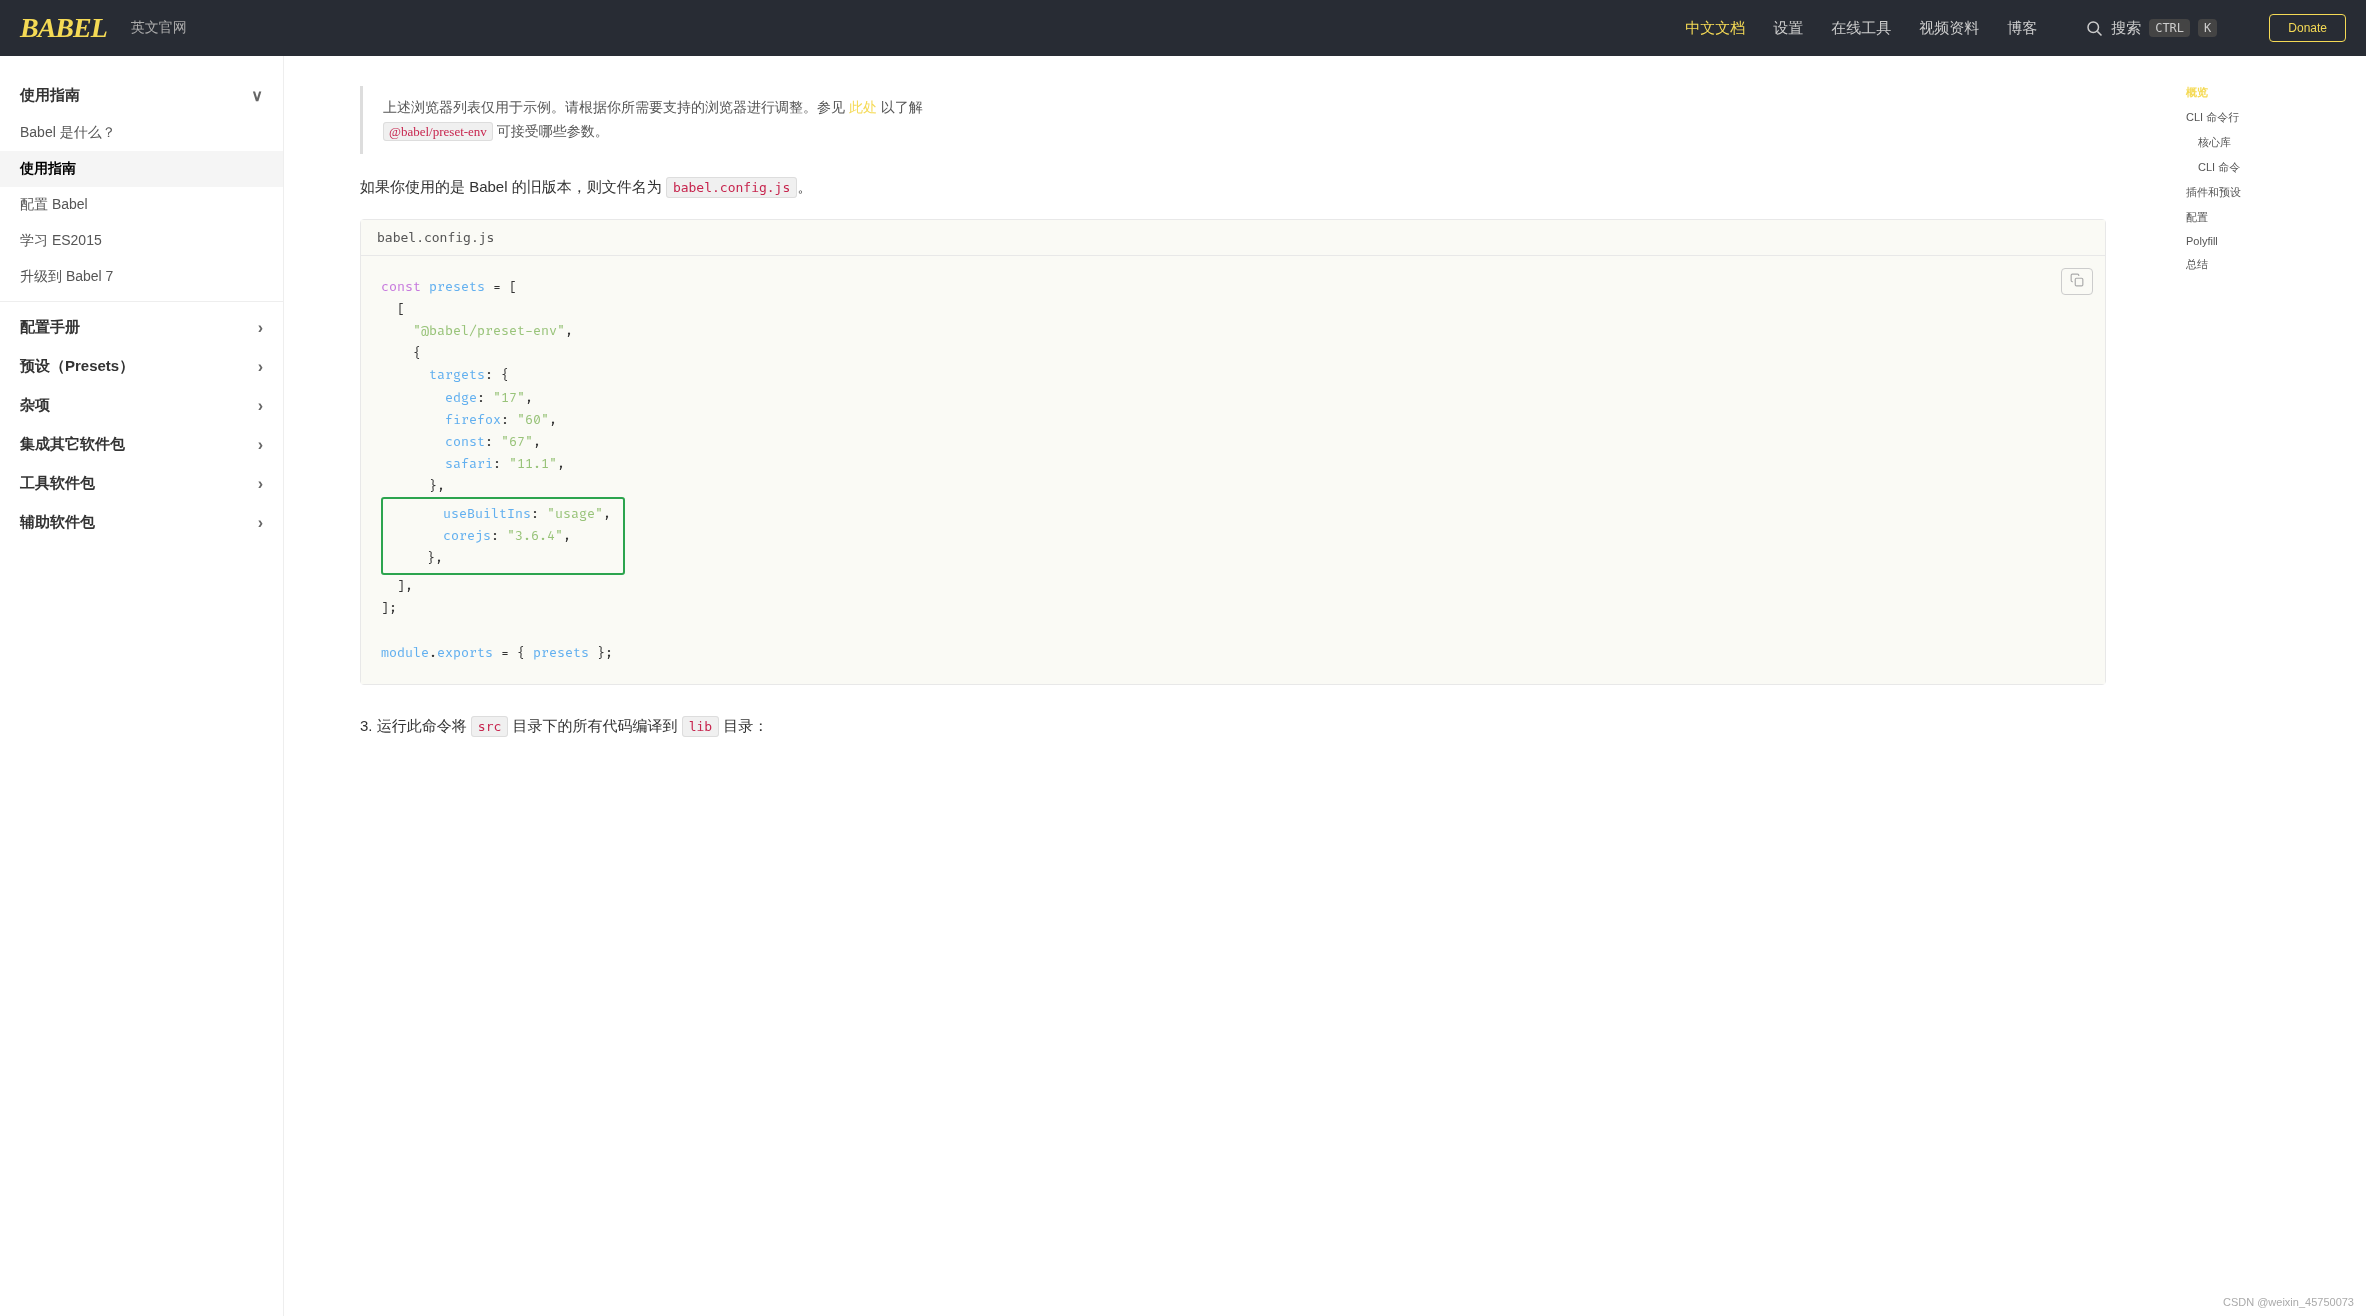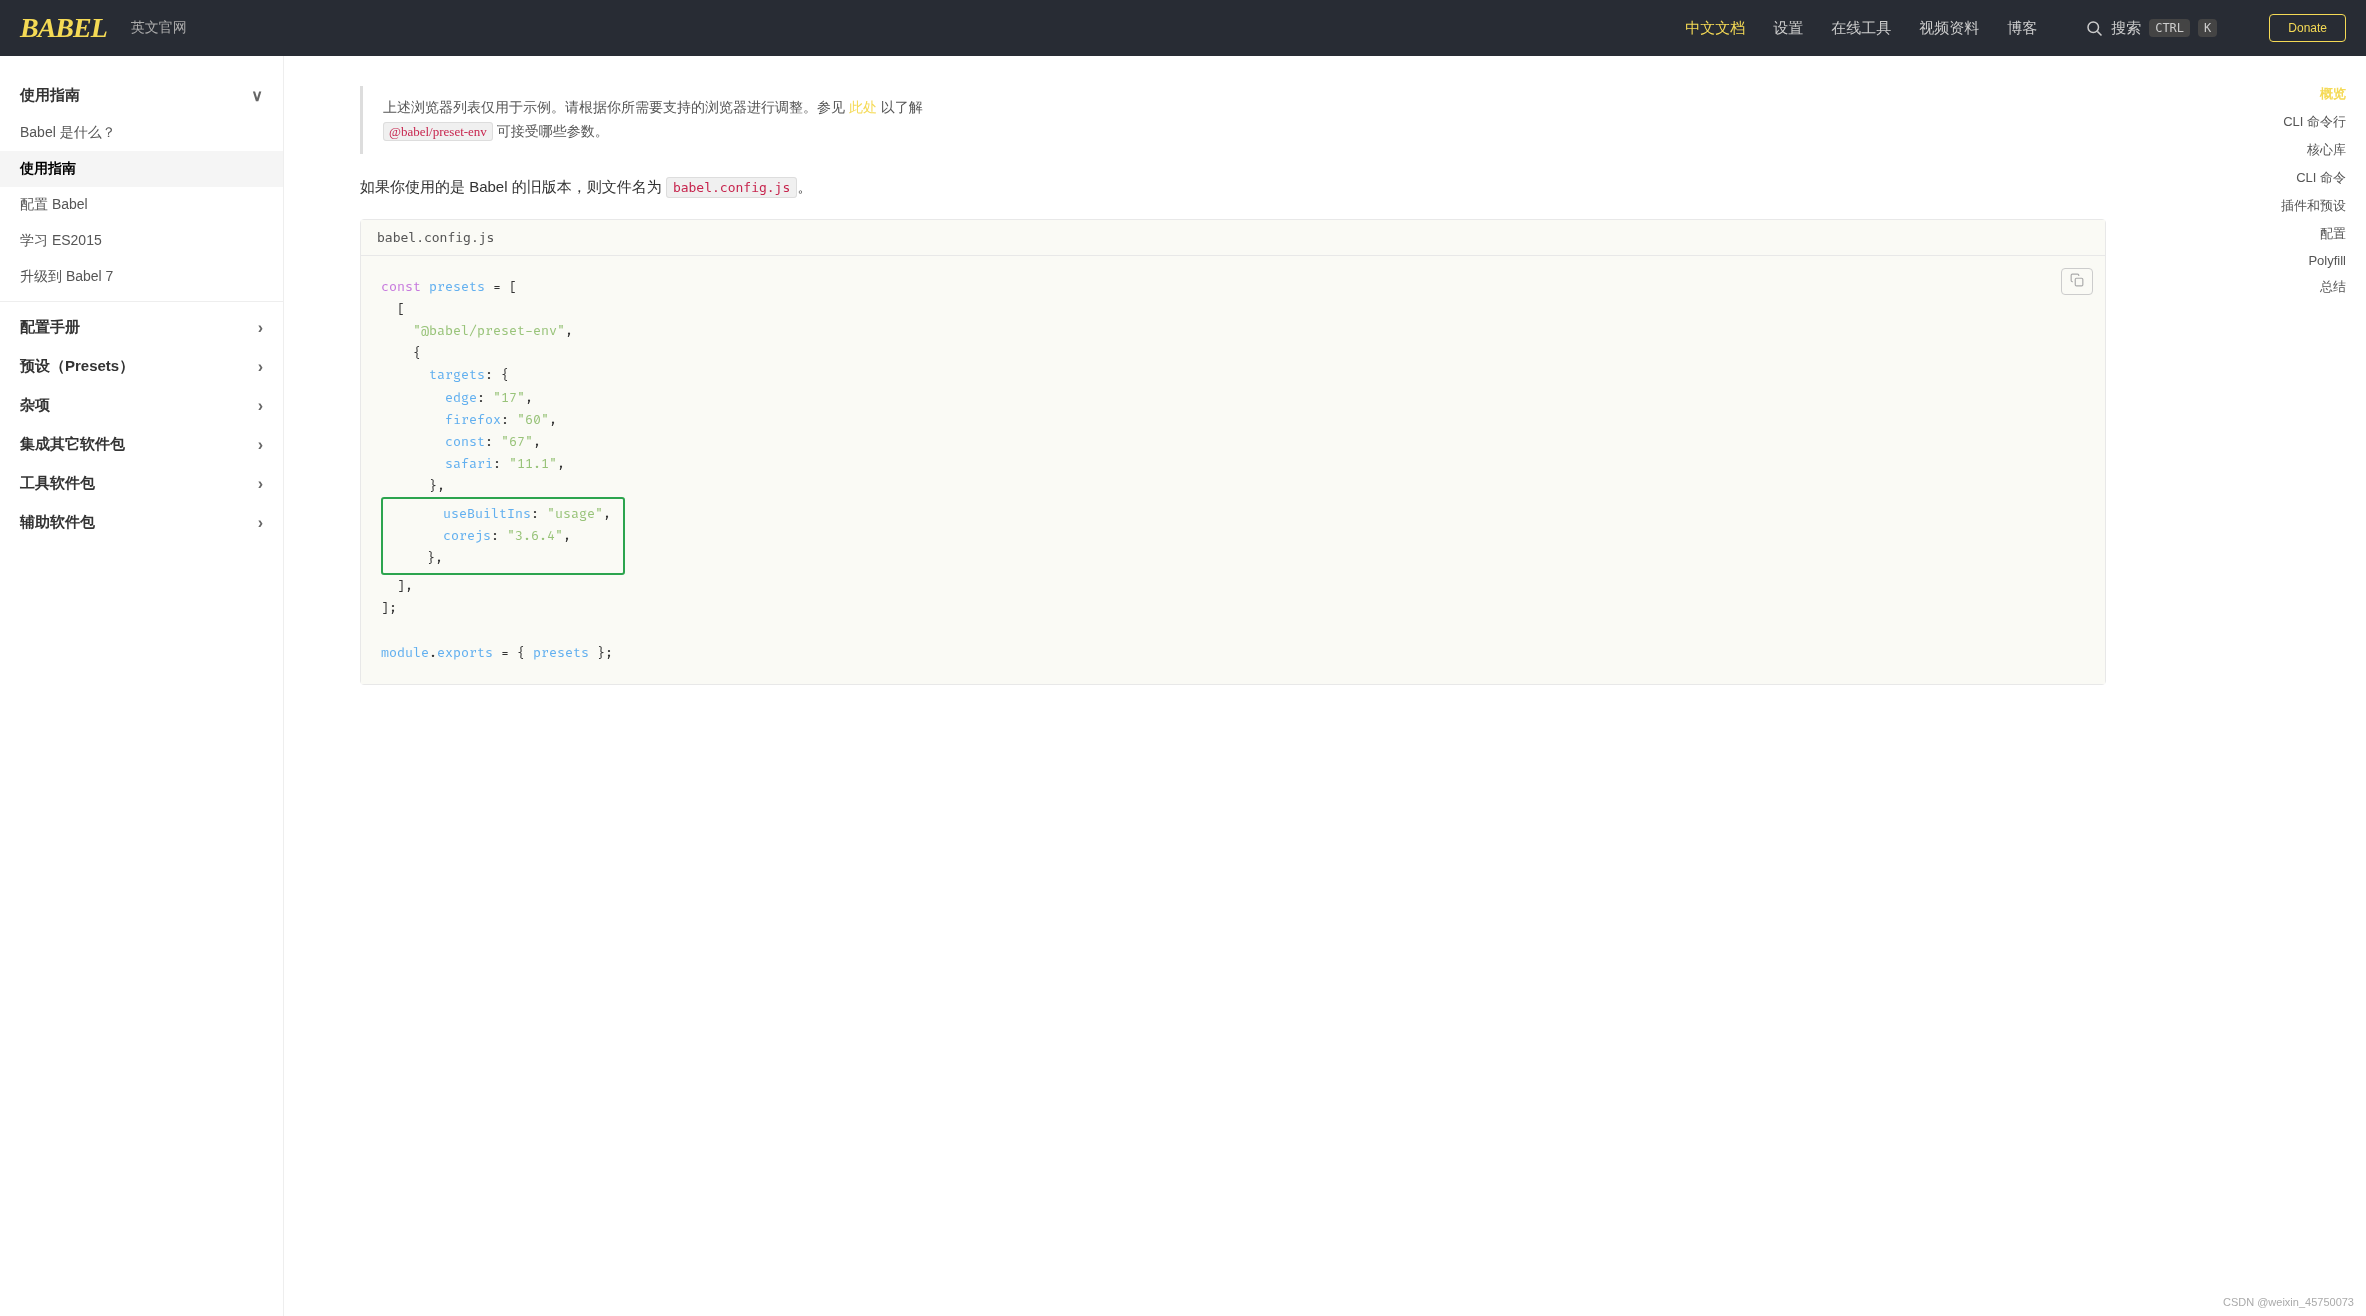--- a/index.html
+++ b/index.html
@@ -136,25 +136,24 @@
     .right-toc {
       width: 180px;
       min-width: 160px;
       position: fixed;
       top: 70px;
       right: 10px;
       padding: 10px 0;
     }
     .toc-item {
       padding: 5px 10px;
-      font-size: 13px;
+      font-size: 11px;
       color: #555;
       cursor: pointer;
       display: block;
-      text-align: right;
     }
     .toc-item.active { color: #f5da55; font-weight: 600; }
     .toc-item.indented { padding-left: 22px; }
 
     
     .note-block {
       border-left: 3px solid #ddd;
       padding: 10px 20px;
       margin-bottom: 20px;
       color: #555;
@@ -357,20 +356,23 @@
       <span class="prop">corejs</span>: <span class="str">"3.6.4"</span>,
     },</pre>
         </div>
         <pre>  ],
 ];
 
 <span class="prop">module</span>.<span class="prop">exports</span> = { <span class="prop">presets</span> };</pre>
       </div>
     </div>
 
+    <p class="paragraph">
+      <span>3. 运行此命令将 </span><span class="inline-code">src</span><span> 目录下的所有代码编译到 </span><span class="inline-code">lib</span><span> 目录：</span>
+    </p>
 
   </main>
 
   <aside class="right-toc">
     <a class="toc-item active">概览</a>
     <a class="toc-item">CLI 命令行</a>
     <a class="toc-item indented">核心库</a>
     <a class="toc-item indented">CLI 命令</a>
     <a class="toc-item">插件和预设</a>
     <a class="toc-item">配置</a>

